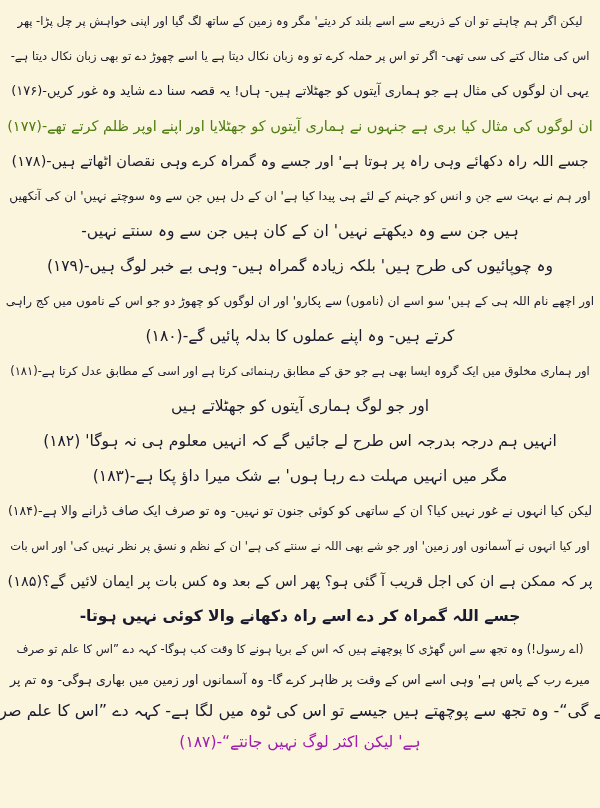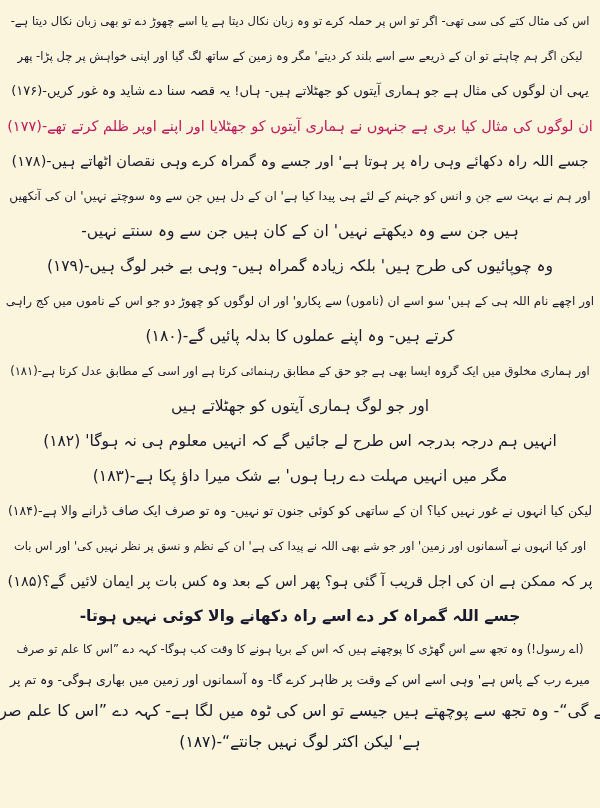--- a/index.html
+++ b/index.html
@@ -35,35 +35,35 @@
     overflow: hidden;
   }
   .line.tight {
     height: 31px;
   }
 </style>
 </head>
 <body style="background: rgb(250, 245, 220);">
 
 <div class="page">
+  <div class="line" style="color: rgb(26, 26, 48); font-size: 11.5px;">لیکن اگر ہم چاہتے تو ان کے ذریعے سے اسے بلند کر دیتے' مگر وہ زمین کے ساتھ لگ گیا اور اپنی خواہش پر چل پڑا- پھر</div>
   <div class="line" style="color: rgb(26, 26, 48); font-size: 11.5px;">اس کی مثال کتے کی سی تھی- اگر تو اس پر حملہ کرے تو وہ زبان نکال دیتا ہے یا اسے چھوڑ دے تو بھی زبان نکال دیتا ہے-</div>
-  <div class="line" style="color: rgb(26, 26, 48); font-size: 11.5px;">لیکن اگر ہم چاہتے تو ان کے ذریعے سے اسے بلند کر دیتے' مگر وہ زمین کے ساتھ لگ گیا اور اپنی خواہش پر چل پڑا- پھر</div>
   <div class="line" style="color: rgb(26, 26, 48); font-size: 13px;">یہی ان لوگوں کی مثال ہے جو ہماری آیتوں کو جھٹلاتے ہیں- ہاں! یہ قصہ سنا دے شاید وہ غور کریں-(۱۷۶)</div>
-  <div class="line" style="color: #be185d; font-size: 14.5px;">ان لوگوں کی مثال کیا بری ہے جنہوں نے ہماری آیتوں کو جھٹلایا اور اپنے اوپر ظلم کرتے تھے-(۱۷۷)</div>
+  <div class="line" style="color: #4d7c0f; font-size: 14.5px;">ان لوگوں کی مثال کیا بری ہے جنہوں نے ہماری آیتوں کو جھٹلایا اور اپنے اوپر ظلم کرتے تھے-(۱۷۷)</div>
   <div class="line" style="color: rgb(26, 26, 48); font-size: 14.5px;">جسے اللہ راہ دکھائے وہی راہ پر ہوتا ہے' اور جسے وہ گمراہ کرے وہی نقصان اٹھاتے ہیں-(۱۷۸)</div>
   <div class="line" style="color: rgb(26, 26, 48); font-size: 12px;">اور ہم نے بہت سے جن و انس کو جہنم کے لئے ہی پیدا کیا ہے' ان کے دل ہیں جن سے وہ سوچتے نہیں' ان کی آنکھیں</div>
   <div class="line" style="color: rgb(26, 26, 48);">ہیں جن سے وہ دیکھتے نہیں' ان کے کان ہیں جن سے وہ سنتے نہیں-</div>
   <div class="line" style="color: rgb(26, 26, 48);">وہ چوپائیوں کی طرح ہیں' بلکہ زیادہ گمراہ ہیں- وہی بے خبر لوگ ہیں-(۱۷۹)</div>
   <div class="line" style="color: rgb(26, 26, 48); font-size: 12px;">اور اچھے نام اللہ ہی کے ہیں' سو اسے ان (ناموں) سے پکارو' اور ان لوگوں کو چھوڑ دو جو اس کے ناموں میں کج راہی</div>
   <div class="line" style="color: rgb(26, 26, 48);">کرتے ہیں- وہ اپنے عملوں کا بدلہ پائیں گے-(۱۸۰)</div>
   <div class="line" style="color: rgb(26, 26, 48); font-size: 11.5px;">اور ہماری مخلوق میں ایک گروہ ایسا بھی ہے جو حق کے مطابق رہنمائی کرتا ہے اور اسی کے مطابق عدل کرتا ہے-(۱۸۱)</div>
   <div class="line" style="color: rgb(26, 26, 48);">اور جو لوگ ہماری آیتوں کو جھٹلاتے ہیں</div>
   <div class="line" style="color: rgb(26, 26, 48);">انہیں ہم درجہ بدرجہ اس طرح لے جائیں گے کہ انہیں معلوم ہی نہ ہوگا' (۱۸۲)</div>
   <div class="line" style="color: rgb(26, 26, 48);">مگر میں انہیں مہلت دے رہا ہوں' بے شک میرا داؤ پکا ہے-(۱۸۳)</div>
   <div class="line" style="color: rgb(26, 26, 48); font-size: 12.5px;">لیکن کیا انہوں نے غور نہیں کیا؟ ان کے ساتھی کو کوئی جنون تو نہیں- وہ تو صرف ایک صاف ڈرانے والا ہے-(۱۸۴)</div>
-  <div class="line" style="color: rgb(26, 26, 48); font-size: 11.5px;">اور کیا انہوں نے آسمانوں اور زمین' اور جو شے بھی اللہ نے پیدا کی ہے' ان کے نظم و نسق پر نظر نہیں کی' اور اس بات</div>
+  <div class="line" style="color: rgb(26, 26, 48); font-size: 11.5px;">اور کیا انہوں نے آسمانوں اور زمین' اور جو شے بھی اللہ نے سنتے کی ہے' ان کے نظم و نسق پر نظر نہیں کی' اور اس بات</div>
   <div class="line" style="color: rgb(26, 26, 48); font-size: 14.5px;">پر کہ ممکن ہے ان کی اجل قریب آ گئی ہو؟ پھر اس کے بعد وہ کس بات پر ایمان لائیں گے؟(۱۸۵)</div>
   <div class="line" style="color: rgb(26, 26, 48); font-weight: bold;">جسے اللہ گمراہ کر دے اسے راہ دکھانے والا کوئی نہیں ہوتا-</div>
   <div class="line tight" style="color: rgb(26, 26, 48); font-size: 11.5px;">(اے رسول!) وہ تجھ سے اس گھڑی کا پوچھتے ہیں کہ اس کے برپا ہونے کا وقت کب ہوگا- کہہ دے ”اس کا علم تو صرف</div>
   <div class="line tight" style="color: rgb(26, 26, 48); font-size: 12.5px;">میرے رب کے پاس ہے' وہی اسے اس کے وقت پر ظاہر کرے گا- وہ آسمانوں اور زمین میں بھاری ہوگی- وہ تم پر</div>
   <div class="line tight" style="color: rgb(26, 26, 48); font-size: 16px;">اچانک ہی آ جائے گی“- وہ تجھ سے پوچھتے ہیں جیسے تو اس کی ٹوہ میں لگا ہے- کہہ دے ”اس کا علم صرف اللہ کے پاس</div>
-  <div class="line tight" style="color: #0f172a;">ہے' لیکن اکثر لوگ نہیں جانتے“-(۱۸۷)</div>
+  <div class="line tight" style="color: #a21caf;">ہے' لیکن اکثر لوگ نہیں جانتے“-(۱۸۷)</div>
 </div>
 
 </body></html>

